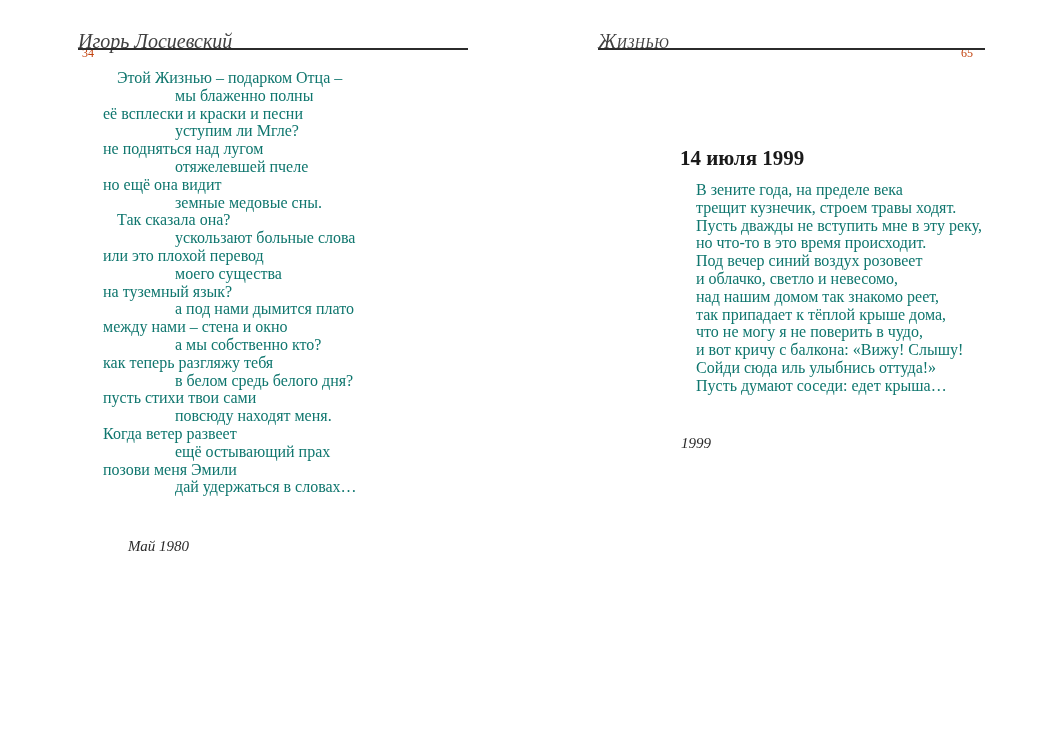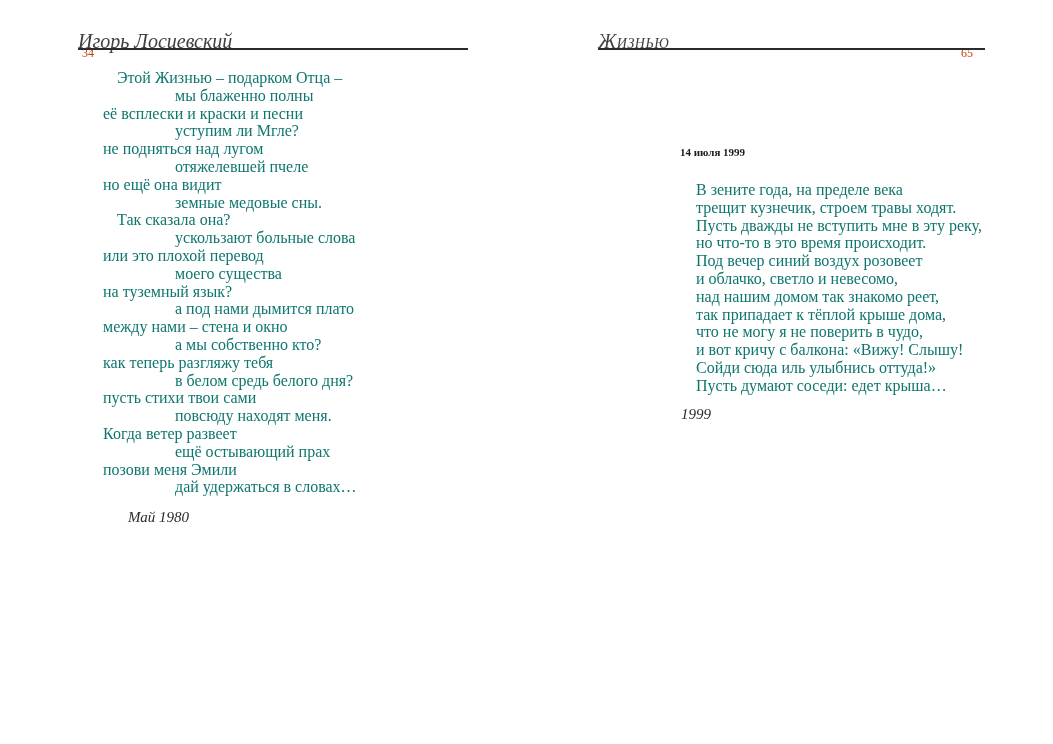--- a/index.html
+++ b/index.html
@@ -53,30 +53,31 @@
   }
   .poem-left  { left: 103px; top: 69px;  }
   .poem-right { left: 696px; top: 181px; }
   .poem-line.indent-1 { padding-left: 14px; }
   .poem-line.indent-2 { padding-left: 72px; }
 
   .poem-title {
     position: absolute;
     left: 680px;
     top: 146px;
-    font-size: 11px;
+    font-size: 21px;
     font-weight: bold;
     color: #1a1a1a;
     text-align: right;
   }
   .poem-date {
     position: absolute;
     font-style: italic;
     font-size: 15px;
     color: #2a2a2a;
+    margin-top: 29px;
   }
   .date-left  { left: 128px; top: 509px; }
   .date-right { left: 681px; top: 406px; }
 </style>
 </head>
 <body>
 
 <div>
 
   <div class="page-header header-left-zone">

